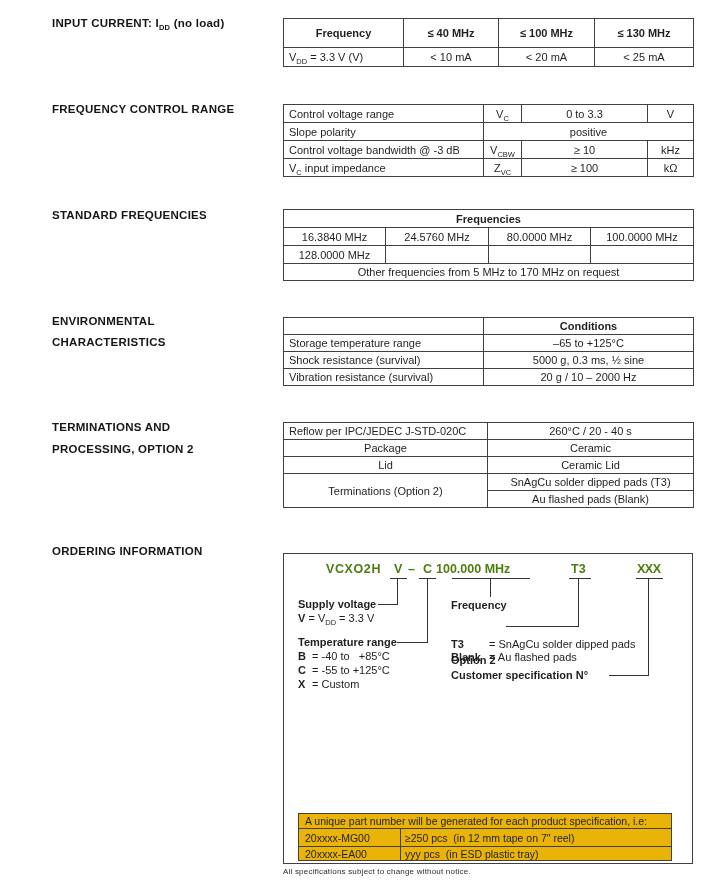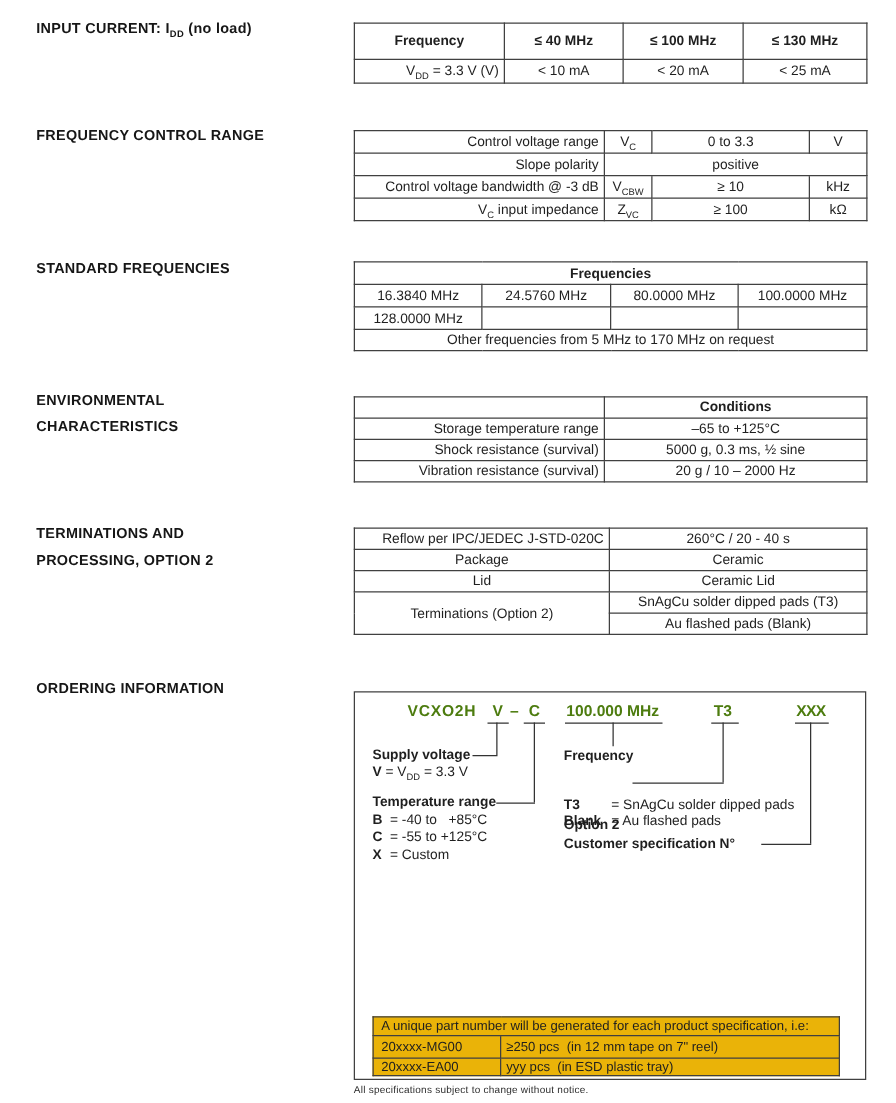--- a/index.html
+++ b/index.html
@@ -2,30 +2,30 @@
 <html><head>
 <meta charset="utf-8">
 <style>
   * { margin:0; padding:0; box-sizing:border-box; }
   html,body { background:#ffffff; }
   body { font-family:"Liberation Sans", sans-serif; color:#1f1f1f; }
   .page { position:relative; width:717px; height:882px; background:#fff; overflow:hidden; }
 
   .sec-heading {
     position:absolute; font-weight:700; font-size:11.5px; letter-spacing:0.25px;
-    color:#161616; white-space:nowrap;
+    color:#161616; white-space:nowrap;margin-left:23px;
   }
   .sec-heading sub, .dtable sub, .olabel sub { font-size:7.5px; line-height:0; }
 
   table.dtable { position:absolute; border-collapse:collapse; table-layout:fixed; }
   .dtable td {
     border:1.5px solid #404040; font-size:11px; color:#1f1f1f;
     text-align:center; vertical-align:middle; padding:0 4px; overflow:hidden; white-space:nowrap;
   }
-  .dtable td.left { text-align:right; padding-left:5px;margin-top:36px; }
+  .dtable td.left { text-align:left; padding-left:5px;margin-top:36px; }
   .dtable td.bold { font-weight:700; }
 
   
   .obox { position:absolute; left:283px; top:553px; width:410px; height:311px; border:1.6px solid #404040; background:#fff; }
   .pn { position:absolute; top:8px; font-weight:700; font-size:12.5px; color:#4d7c0f; white-space:pre; }
   .uline { position:absolute; height:0; border-top:1.6px solid #333; }
   .vline { position:absolute; width:0; border-left:1.6px solid #333; }
   .hline { position:absolute; height:0; border-top:1.6px solid #333; }
   .olabel { position:absolute; font-size:11px; color:#1f1f1f; white-space:pre; }
   .olabel.b, .olabel .b { font-weight:700; }
@@ -197,21 +197,21 @@
     </table>
 
   <div class="sec-heading" style="left:29px; top:545px;">ORDERING INFORMATION</div>
 
   <div class="obox">
 
     <div class="pn" style="left:42px;  letter-spacing:0.6px;">VCXO2H</div>
     <div class="pn" style="left:110px;">V</div>
     <div class="pn" style="left:124px;">–</div>
     <div class="pn" style="left:139px;">C</div>
-    <div class="pn" style="left:169px;">100.000 MHz</div>
+    <div class="pn" style="left:152px;">100.000 MHz</div>
     <div class="pn" style="left:287px;">T3</div>
     <div class="pn" style="left:353px; letter-spacing:-0.5px;">XXX</div>
 
     <div class="uline" style="left:106px; top:24px; width:17px;"></div>
     <div class="uline" style="left:135px; top:24px; width:17px;"></div>
     <div class="uline" style="left:168px; top:24px; width:78px;"></div>
     <div class="uline" style="left:285px; top:24px; width:22px;"></div>
     <div class="uline" style="left:352px; top:24px; width:27px;"></div>
 
     <div class="vline" style="left:113px; top:24px; height:26px;"></div>

